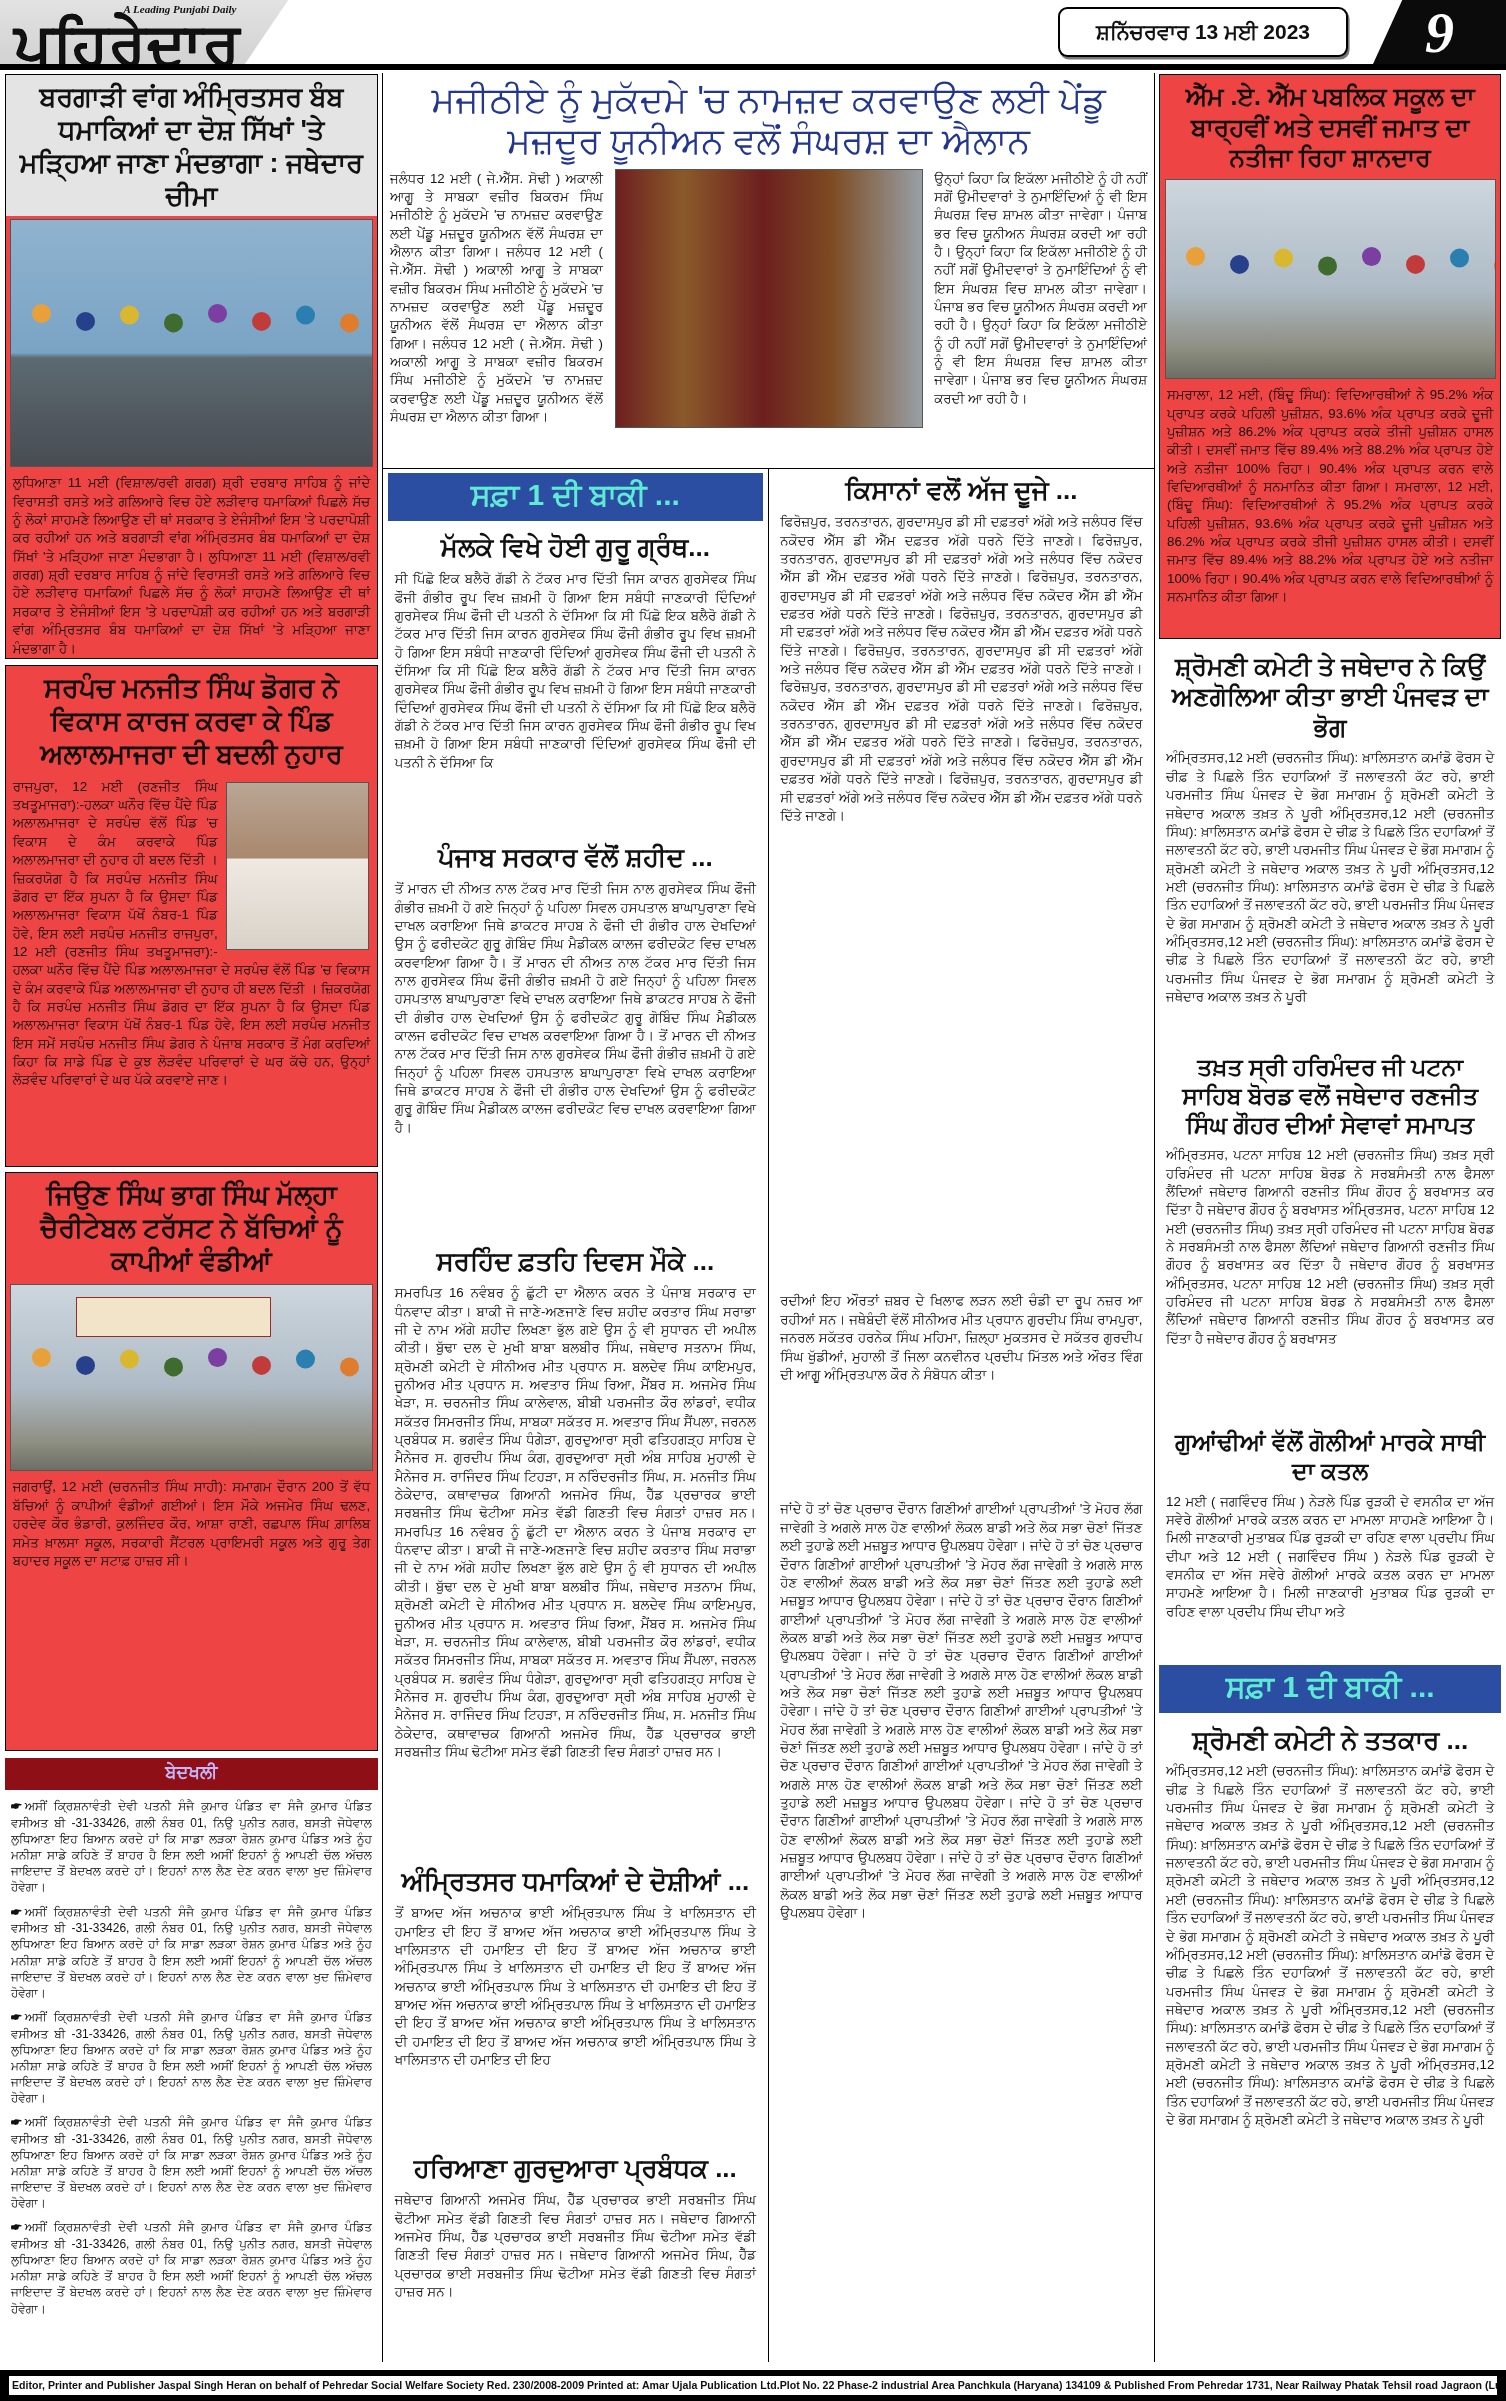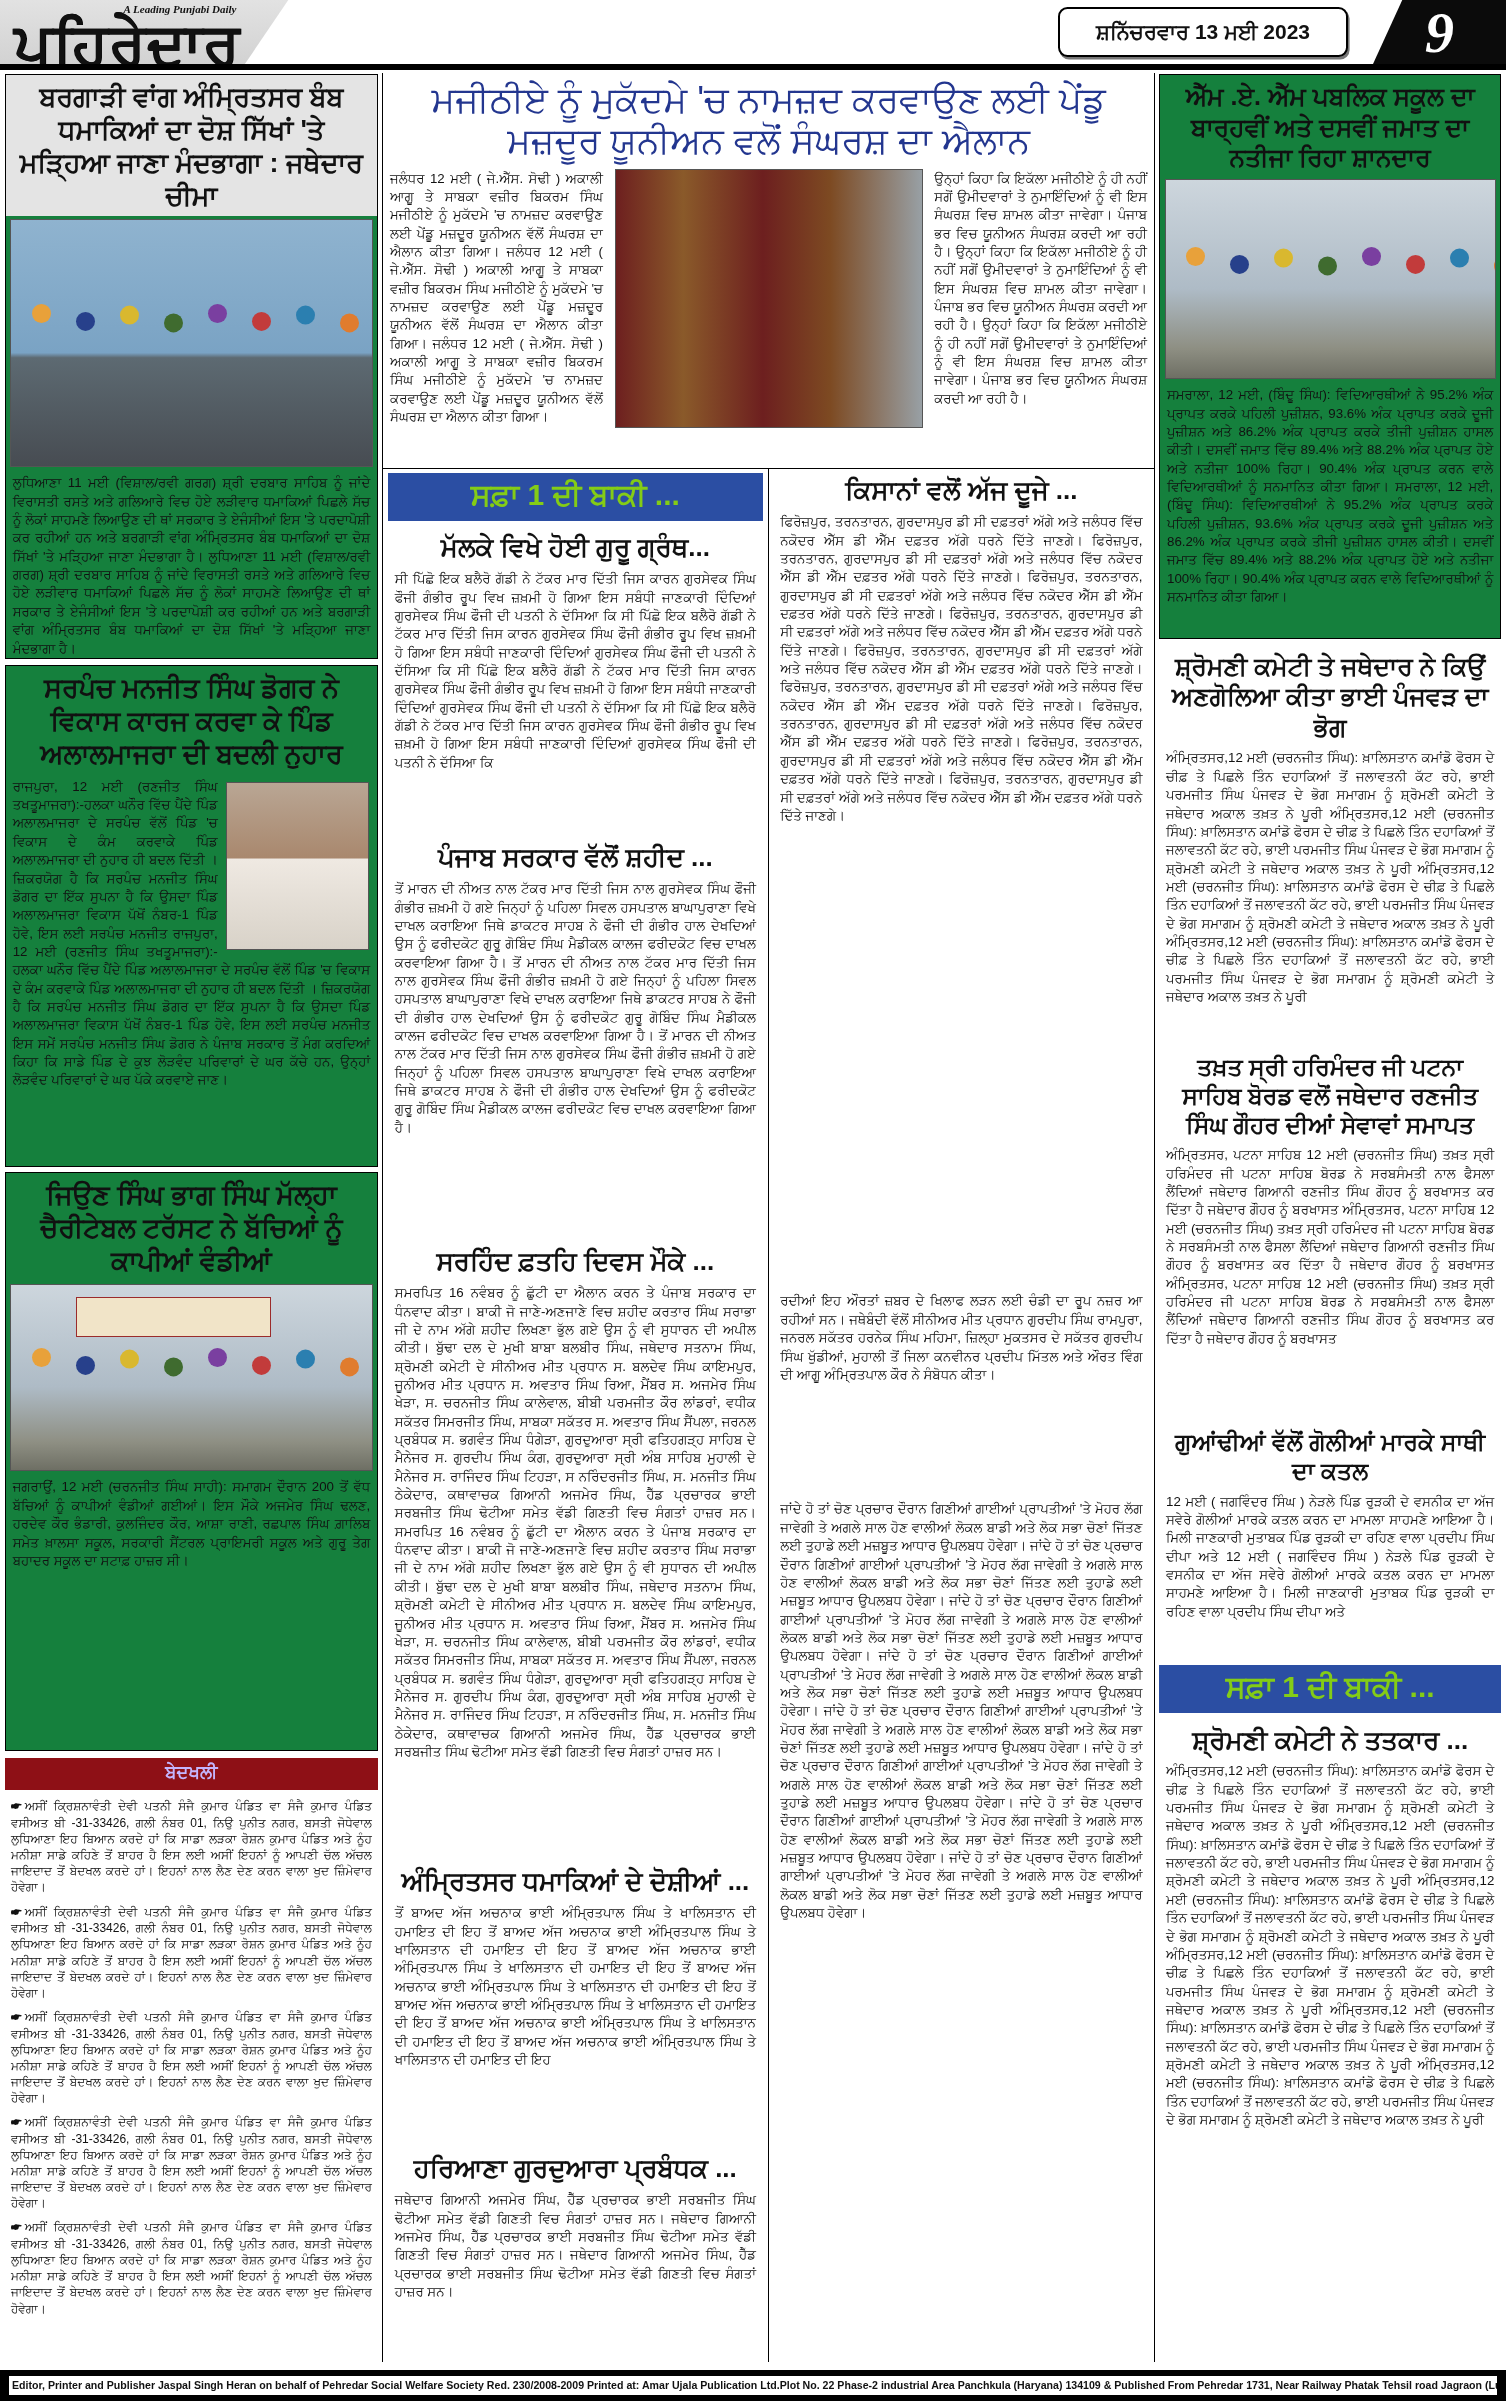--- a/index.html
+++ b/index.html
@@ -21,29 +21,29 @@
   .main { flex:1; display:flex; overflow:hidden; padding:3.1px 3.1px 0 3.1px; }
   .col { display:flex; flex-direction:column; overflow:hidden; }
   .col1 { width:380px; border-right:1.6px solid #000; padding:1.6px 3.9px 0 1.6px; }
   .middle { width:772px; border-right:1.6px solid #000; display:flex; flex-direction:column; }
   .middle-bottom { flex:1; display:flex; overflow:hidden; }
   .col2 { width:386px; border-right:1.6px solid #000; padding:0 4.7px; display:flex; flex-direction:column; overflow:hidden; }
   .col3 { width:386px; padding:0 4.7px; display:flex; flex-direction:column; overflow:hidden; }
   .col4 { flex:1; padding:1.6px 1.6px 0 3.9px; }
 
   
-  .art { border:1.6px solid #000; margin-bottom:5.5px; overflow:hidden; background:#15803d; display:flex; flex-direction:column; }
+  .art { border:1.6px solid #000; margin-bottom:5.5px; overflow:hidden; background:#ef4444; display:flex; flex-direction:column; }
   .hl { font-weight:bold; text-align:center; line-height:1.22; padding:6.3px 7.9px 3.1px; }
   .hl-gray { background:#e4e4e4; }
   .hl-34 { font-size:27px; }
   .hl-32 { font-size:25px; }
   .hl-30 { font-size:23.6px; }
   .body { font-size:13.3px; line-height:1.38; text-align:justify; padding:3.9px 7px 5.5px; overflow:hidden; }
   .sub-hl { font-weight:bold; text-align:center; font-size:26px; padding:7.9px 3.1px 3.1px; line-height:1.15; }
-  .banner { background:#2b4ea3; color:#84cc16; font-weight:bold; font-size:30px; text-align:center; padding:4.7px 0 7.9px; margin:4.7px 0; flex:none; }
+  .banner { background:#2b4ea3; color:#5eead4; font-weight:bold; font-size:30px; text-align:center; padding:4.7px 0 7.9px; margin:4.7px 0; flex:none; }
   .banner-maroon { background:#8e1016; color:#c4b5fd; font-weight:bold; font-size:18px; text-align:center; padding:3.9px 0 7px; margin:1.6px 0 4.7px; }
   .sec { overflow:hidden; flex:none; }
   .grow { flex:1 1 auto; }
 
   
   .photo { position:relative; border:0.8px solid #555; margin:3.1px 4.7px; overflow:hidden; flex:none; }
   .photo.indoor { background:linear-gradient(180deg,#8fb3cf 0%,#7aa3c4 54%,#5d6a72 56%,#474c52 100%); }
   .photo.group { background:linear-gradient(180deg,#cdd6dd 0%,#aebbc6 55%,#8e8f83 85%,#6e6f64 100%); }
   .photo.press { background:linear-gradient(90deg,#6d1f1f 0%,#8a5a2a 22%,#6d1f1f 48%,#7d4a22 70%,#98a0a5 100%); }
   .photo.portrait { background:linear-gradient(180deg,#b9a694 0%,#a9886e 45%,#efe9e2 46%,#d8d2c8 100%); float:right; width:143px; height:168px; margin:4.7px 1.6px 3.1px 7.9px; }

